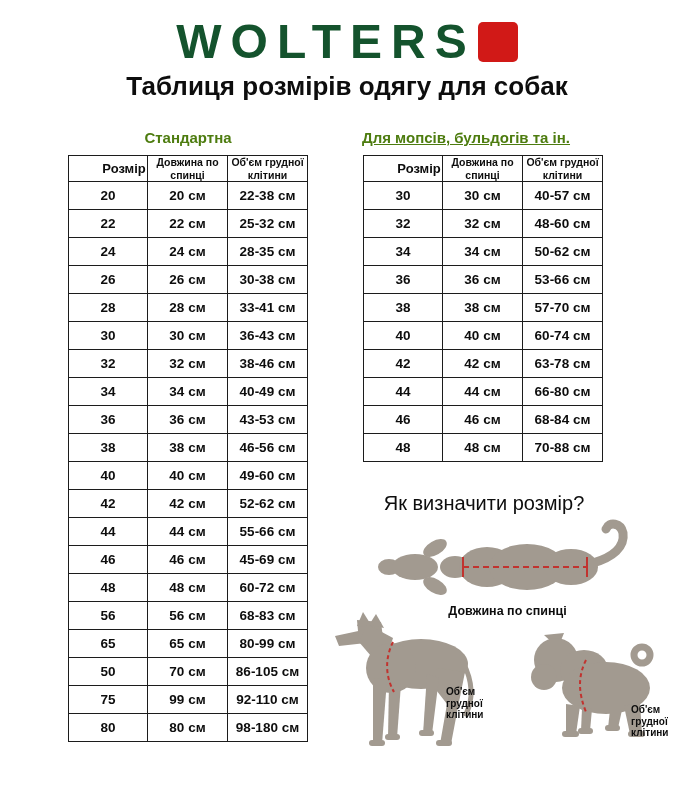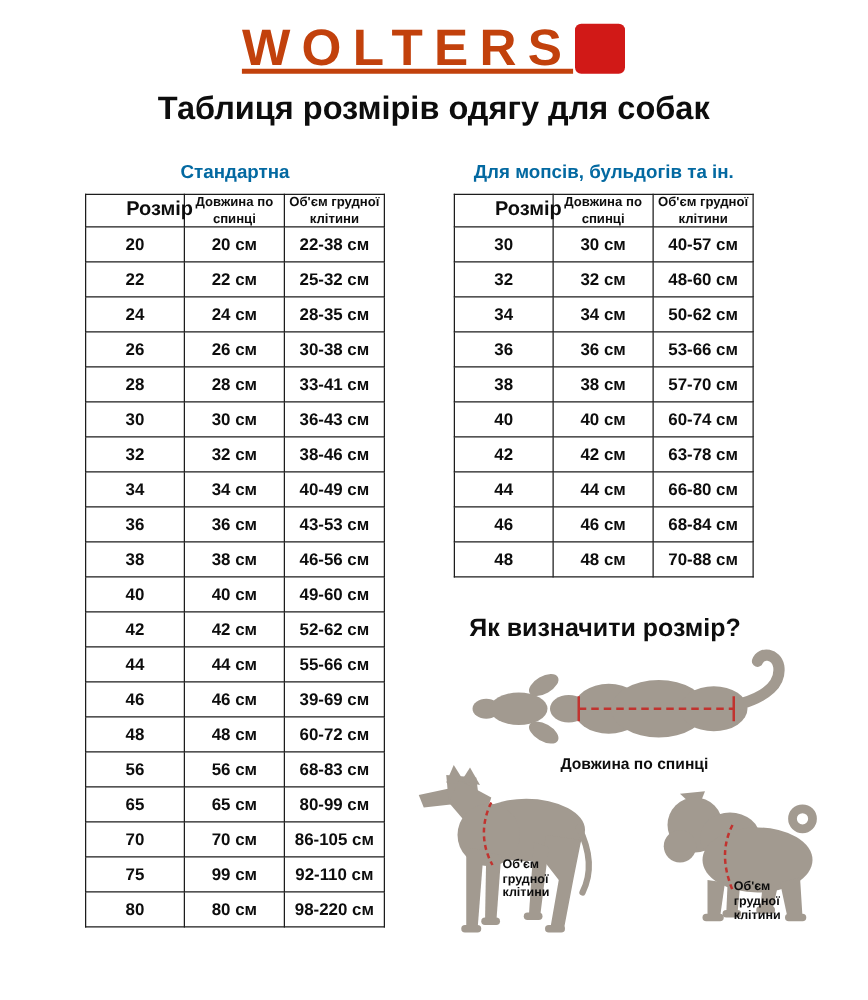--- a/index.html
+++ b/index.html
@@ -2,45 +2,45 @@
 <html><head>
 <meta charset="utf-8">
 <style>
   html,body{margin:0;padding:0;background:#ffffff;}
   .page{
     position:relative;width:694px;height:800px;background:#ffffff;
     font-family:"Liberation Sans",sans-serif;color:#111;overflow:hidden;
   }
   
   .logo{position:absolute;top:18px;left:0;width:694px;display:flex;align-items:center;justify-content:center;}
-  .logo-text{font-size:41px;font-weight:bold;letter-spacing:9px;color:#c2410c;line-height:1;text-decoration:underline;}
+  .logo-text{font-size:48px;font-weight:bold;letter-spacing:9px;color:#14532d;line-height:1;}
   .logo-square{width:40px;height:40px;background:#d11917;border-radius:5px;margin-left:2px;}
   
   .page-title{position:absolute;top:71px;left:0;width:694px;text-align:center;font-size:26px;font-weight:bold;color:#0d0d0d;}
   
-  .tbl-title{position:absolute;top:129px;font-size:15px;font-weight:bold;text-align:center;color:#0369a1;}
+  .tbl-title{position:absolute;top:129px;font-size:15px;font-weight:bold;text-align:center;color:#4d7c0f;}
   .tbl-title.std{left:68px;width:240px;}
-  .tbl-title.pug{left:363px;width:240px;}
+  .tbl-title.pug{left:346px;width:240px;text-decoration:underline;}
   
   table.size-table{position:absolute;border-collapse:collapse;table-layout:fixed;background:#fff;border:1.5px solid #1c1c1c;}
   table.size-table.std{left:68px;top:155px;width:240px;}
   table.size-table.pug{left:363px;top:155px;width:240px;}
   .size-table th,.size-table td{border:1px solid #1c1c1c;text-align:center;vertical-align:middle;padding:0;color:#0d0d0d;}
   .size-table th{font-size:10.5px;line-height:1.18;height:25px;font-weight:bold;}
-  .size-table th.size-col{font-size:16px;padding-left:32px;}
+  .size-table th.size-col{font-size:13px;padding-left:32px;}
   .size-table td{font-size:13.5px;font-weight:bold;height:27px;}
   
-  .guide-title{position:absolute;left:354px;top:492px;width:260px;text-align:center;font-size:20px;font-weight:bold;color:#0d0d0d;}
+  .guide-title{position:absolute;left:354px;top:492px;width:260px;text-align:center;font-size:20px;font-weight:normal;color:#0d0d0d;}
   .svg-abs{position:absolute;}
   #dog-top{left:375px;top:515px;}
   #dog-dane{left:333px;top:612px;}
   #dog-bull{left:520px;top:630px;}
   .backlen-label{position:absolute;left:375px;top:604px;width:265px;text-align:center;font-size:12.5px;font-weight:bold;color:#0d0d0d;}
   .chest-label{position:absolute;font-size:10px;font-weight:bold;line-height:11.5px;color:#0d0d0d;}
-  .chest-label span{display:block;}
+  .chest-label span{display:block;padding-left:44px;}
   #chest-label-1{left:402px;top:686px;}
   #chest-label-2{left:587px;top:704px;}
 </style>
 </head>
 <body>
 
 <div class="page">
 
   <div class="logo">
     <span class="logo-text">WOLTERS</span>
@@ -127,51 +127,51 @@
           <td>52-62 см</td>
         </tr>
         <tr>
           <td>44</td>
           <td>44 см</td>
           <td>55-66 см</td>
         </tr>
         <tr>
           <td>46</td>
           <td>46 см</td>
-          <td>39-69 см</td>
+          <td>45-69 см</td>
         </tr>
         <tr>
           <td>48</td>
           <td>48 см</td>
           <td>60-72 см</td>
         </tr>
         <tr>
           <td>56</td>
           <td>56 см</td>
           <td>68-83 см</td>
         </tr>
         <tr>
           <td>65</td>
           <td>65 см</td>
           <td>80-99 см</td>
         </tr>
         <tr>
-          <td>70</td>
+          <td>50</td>
           <td>70 см</td>
           <td>86-105 см</td>
         </tr>
         <tr>
           <td>75</td>
           <td>99 см</td>
           <td>92-110 см</td>
         </tr>
         <tr>
           <td>80</td>
           <td>80 см</td>
-          <td>98-220 см</td>
+          <td>98-180 см</td>
         </tr>
       </tbody>
   </table>
 
   <table class="size-table pug">
     <colgroup>
         <col style="width:79px">
         <col style="width:80px">
         <col style="width:80px">
       </colgroup>

